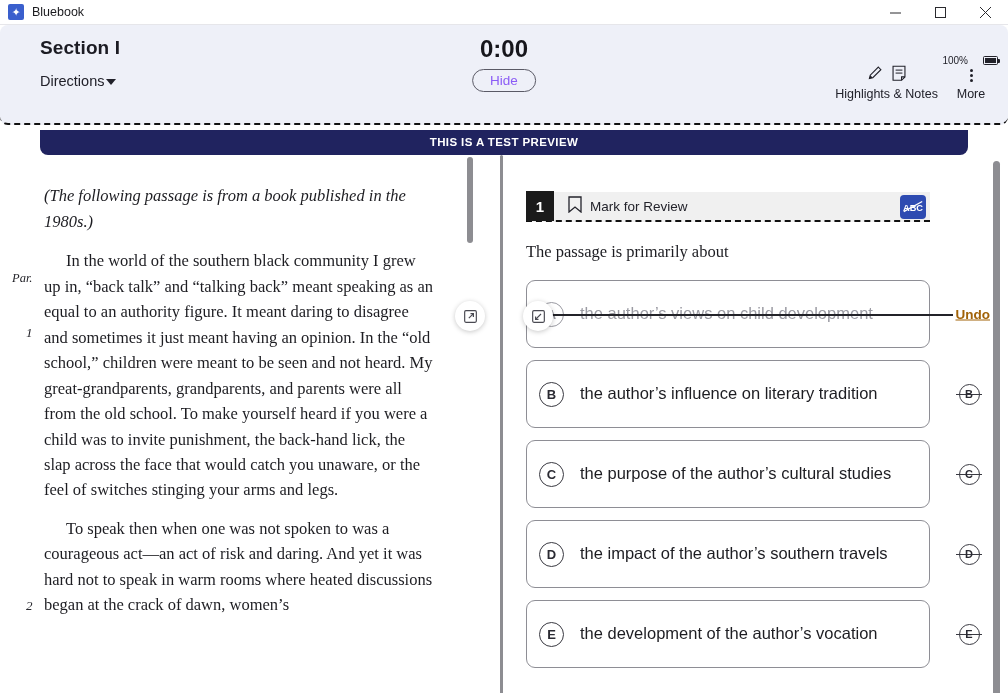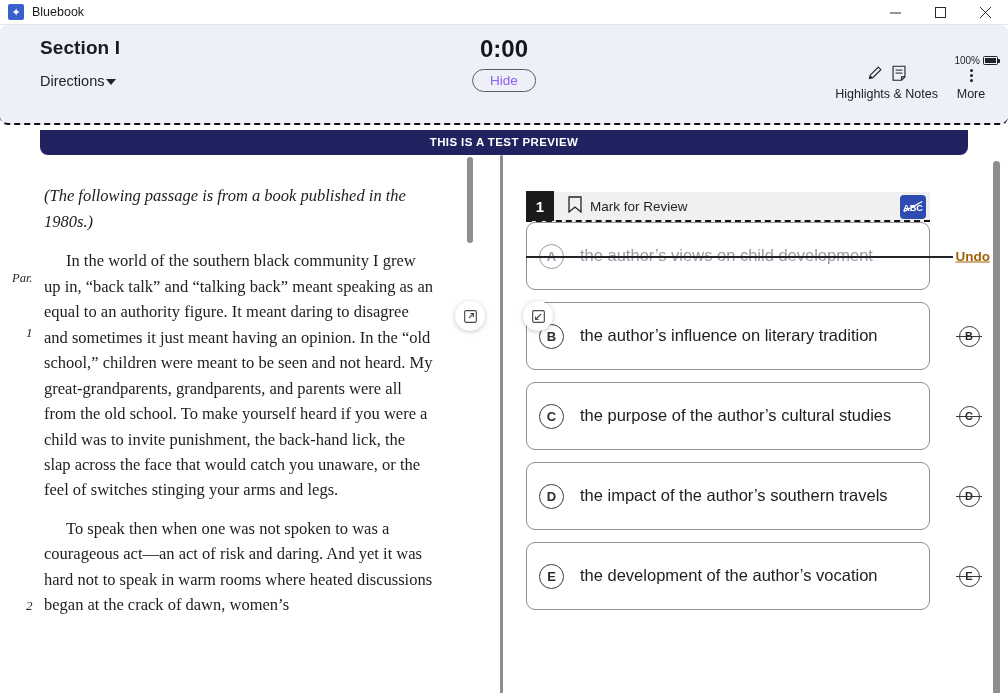--- a/index.html
+++ b/index.html
@@ -95,21 +95,21 @@
   .more-group {
     position: absolute; right: 12px; top: 40px;
     text-align: center; width: 50px; cursor: pointer;
   }
   .dots { height: 20px; display:flex; flex-direction: column; align-items:center; justify-content:center; gap:2px;}
   .dots i { width:3px; height:3px; background:#21212a; border-radius:50%; display:block;}
   .more-label { font-size: 12.5px; color: #21212a; margin-top: 2px;}
   .zoom-ind {
     position: absolute; right: 10px; top: 30px;
     font-size: 10px; color: #22222a;
-    display: flex; align-items: center; gap: 3px;
+    display: flex; align-items: center; gap: 15px;
   }
   .batt {
     width: 15px; height: 9px; border: 1.3px solid #22222a; border-radius: 1.5px;
     position: relative; display: flex; align-items: center; padding: 1px;
   }
   .batt:after {
     content: ""; position: absolute; right: -3px; top: 2px;
     width: 2px; height: 4px; background: #22222a; border-radius: 0 1px 1px 0;
   }
   .batt i { display:block; width: 100%; height: 100%; background: #22222a;}
@@ -433,20 +433,21 @@
           <span class="mark-label">Mark for Review</span>
         </div>
         <div class="abc-btn">
           <svg width="24" height="22" viewBox="0 0 26 22">
             <text x="13" y="15" font-family="Liberation Sans, sans-serif" font-size="10" font-weight="700" fill="#ffffff" text-anchor="middle">ABC</text>
             <line x1="3" y1="16" x2="23" y2="5" stroke="#ffffff" stroke-width="1.4"></line>
           </svg>
         </div>
       </div>
 
+      <div class="qstem">The passage is primarily about</div>
 
       <div class="choice-row">
         <div class="choice eliminated">
           <div class="letter">A</div>
           <div class="choice-text">the author’s views on child development</div>
         </div>
         <div class="strike-line"></div>
         <div class="undo-link">Undo</div>
       </div>
 

